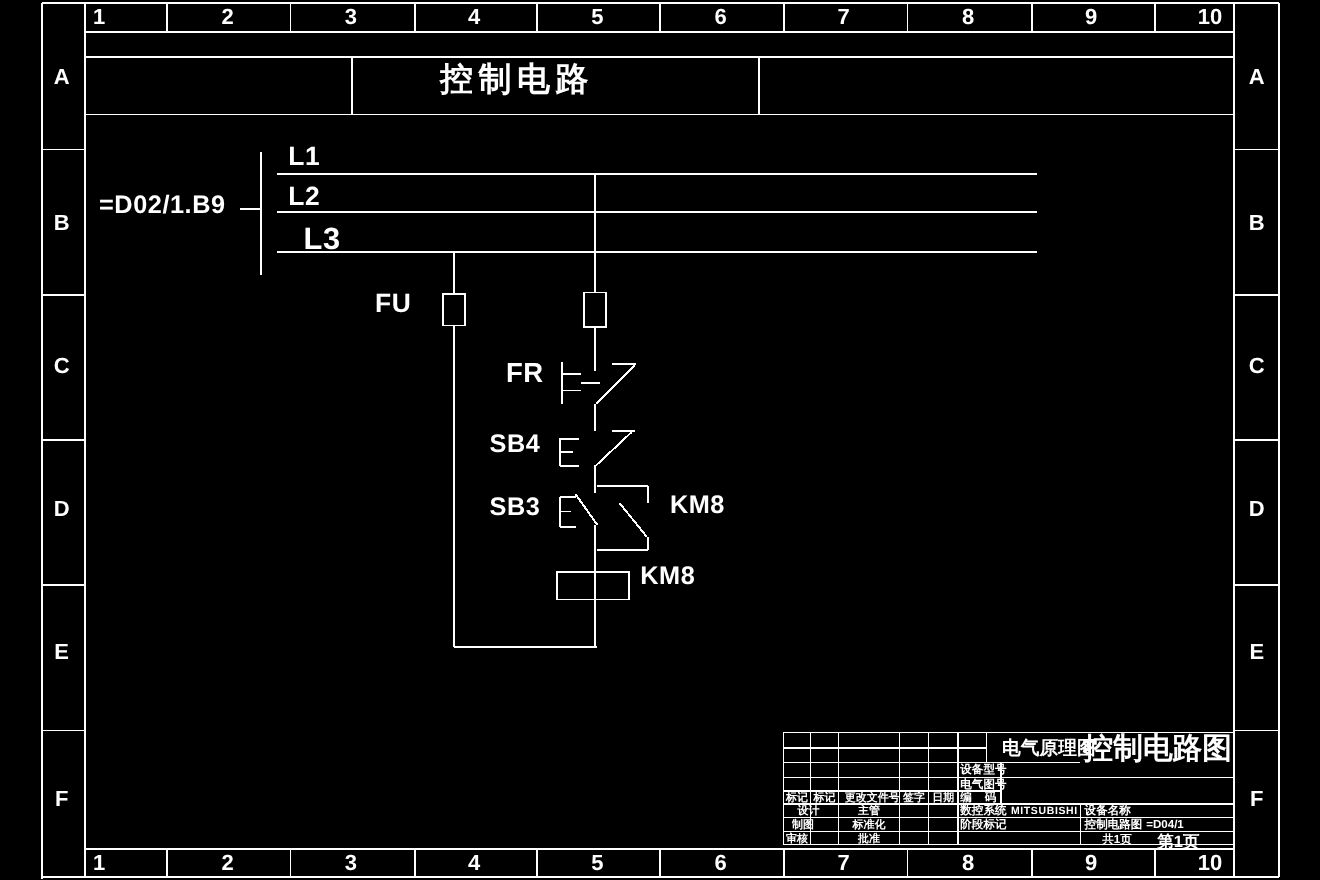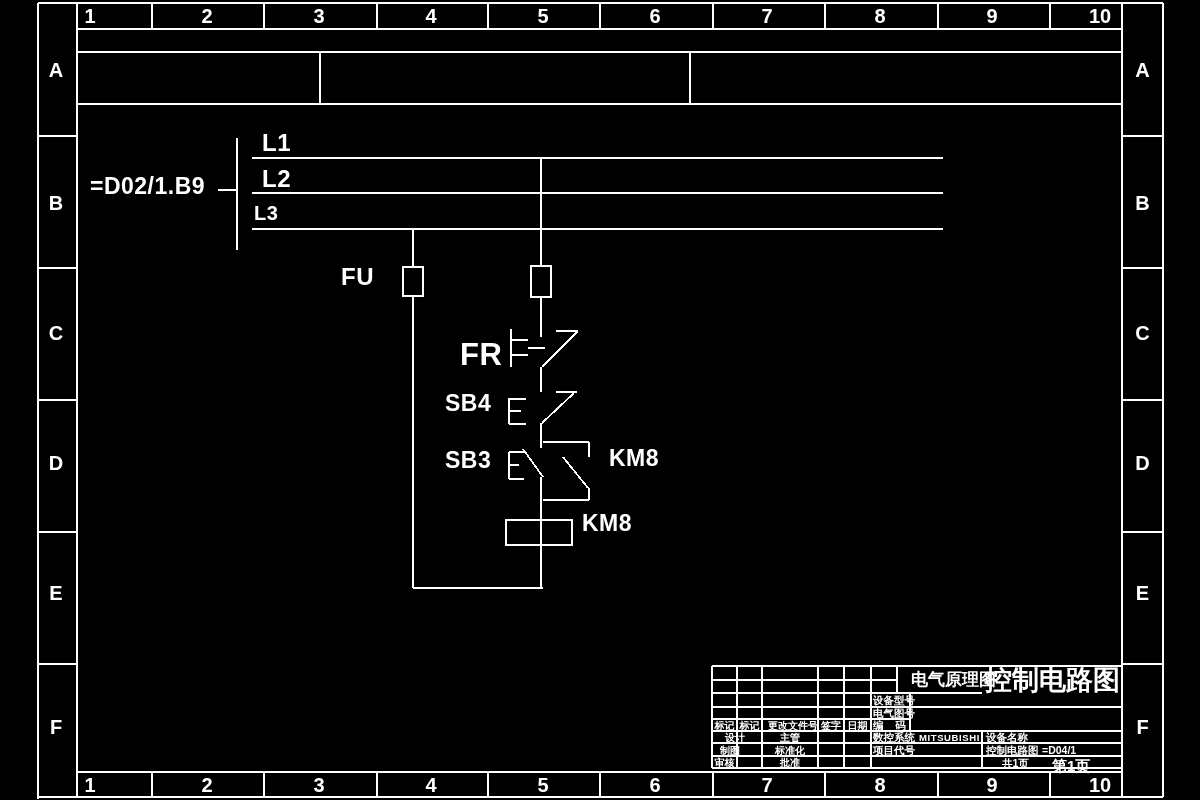--- a/index.html
+++ b/index.html
@@ -178,41 +178,42 @@
   <div class="t ctr" style="left:36px;top:453px;width:40px;font-size:20px">D</div>
   <div class="t ctr" style="left:36px;top:583px;width:40px;font-size:20px">E</div>
   <div class="t ctr" style="left:36px;top:717px;width:40px;font-size:20px">F</div>
   <div class="t ctr" style="left:1122px;top:60px;width:41px;font-size:20px">A</div>
   <div class="t ctr" style="left:1122px;top:193px;width:41px;font-size:20px">B</div>
   <div class="t ctr" style="left:1122px;top:323px;width:41px;font-size:20px">C</div>
   <div class="t ctr" style="left:1122px;top:453px;width:41px;font-size:20px">D</div>
   <div class="t ctr" style="left:1122px;top:583px;width:41px;font-size:20px">E</div>
   <div class="t ctr" style="left:1122px;top:717px;width:41px;font-size:20px">F</div>
 
+  <div class="t" style="left:400px;top:58px;font-size:30px;letter-spacing:5px">控制电路</div>
 
   <div class="t cad" style="left:90px;top:175px;font-size:23px">=D02/1.B9</div>
   <div class="t cad" style="left:262px;top:131px;font-size:24px">L1</div>
   <div class="t cad" style="left:262px;top:167px;font-size:24px">L2</div>
-  <div class="t cad" style="left:254px;top:203px;font-size:20px">L3</div>
+  <div class="t cad" style="left:276px;top:203px;font-size:28px">L3</div>
   <div class="t cad" style="left:341px;top:265px;font-size:24px">FU</div>
-  <div class="t cad" style="left:460px;top:339px;font-size:31px">FR</div>
+  <div class="t cad" style="left:460px;top:327px;font-size:25px">FR</div>
   <div class="t cad" style="left:445px;top:392px;font-size:23px">SB4</div>
   <div class="t cad" style="left:445px;top:449px;font-size:23px">SB3</div>
   <div class="t cad" style="left:609px;top:447px;font-size:23px">KM8</div>
   <div class="t cad" style="left:582px;top:512px;font-size:23px">KM8</div>
 
   <div class="t" style="left:911px;top:671px;font-size:17px">电气原理图</div>
   <div class="t" style="left:985px;top:667px;font-size:27px">控制电路图</div>
 
   <div class="t" style="left:873px;top:695px;font-size:10.5px">设备型号</div>
   <div class="t" style="left:873px;top:708px;font-size:10.5px">电气图号</div>
   <div class="t" style="left:873px;top:720px;font-size:10.5px">编    码</div>
   <div class="t" style="left:873px;top:732px;font-size:10.5px">数控系统</div>
   <div class="t" style="left:919px;top:733px;font-size:9.5px;letter-spacing:0.6px">MITSUBISHI</div>
-  <div class="t" style="left:873px;top:745px;font-size:10.5px">项目代号</div>
+  <div class="t" style="left:873px;top:745px;font-size:10.5px">阶段标记</div>
 
   <div class="t" style="left:986px;top:732px;font-size:10.5px">设备名称</div>
   <div class="t" style="left:986px;top:745px;font-size:10.5px">控制电路图</div>
   <div class="t" style="left:1042px;top:745px;font-size:10.5px">=D04/1</div>
   <div class="t" style="left:1002px;top:758px;font-size:10.5px">共1页</div>
   <div class="t" style="left:1052px;top:758px;font-size:15px">第1页</div>
 
   <div class="t ctr" style="left:712px;top:721px;width:25px;font-size:10px">标记</div>
   <div class="t ctr" style="left:737px;top:721px;width:25px;font-size:10px">标记</div>
   <div class="t ctr" style="left:763px;top:721px;width:60px;font-size:10px">更改文件号</div>

